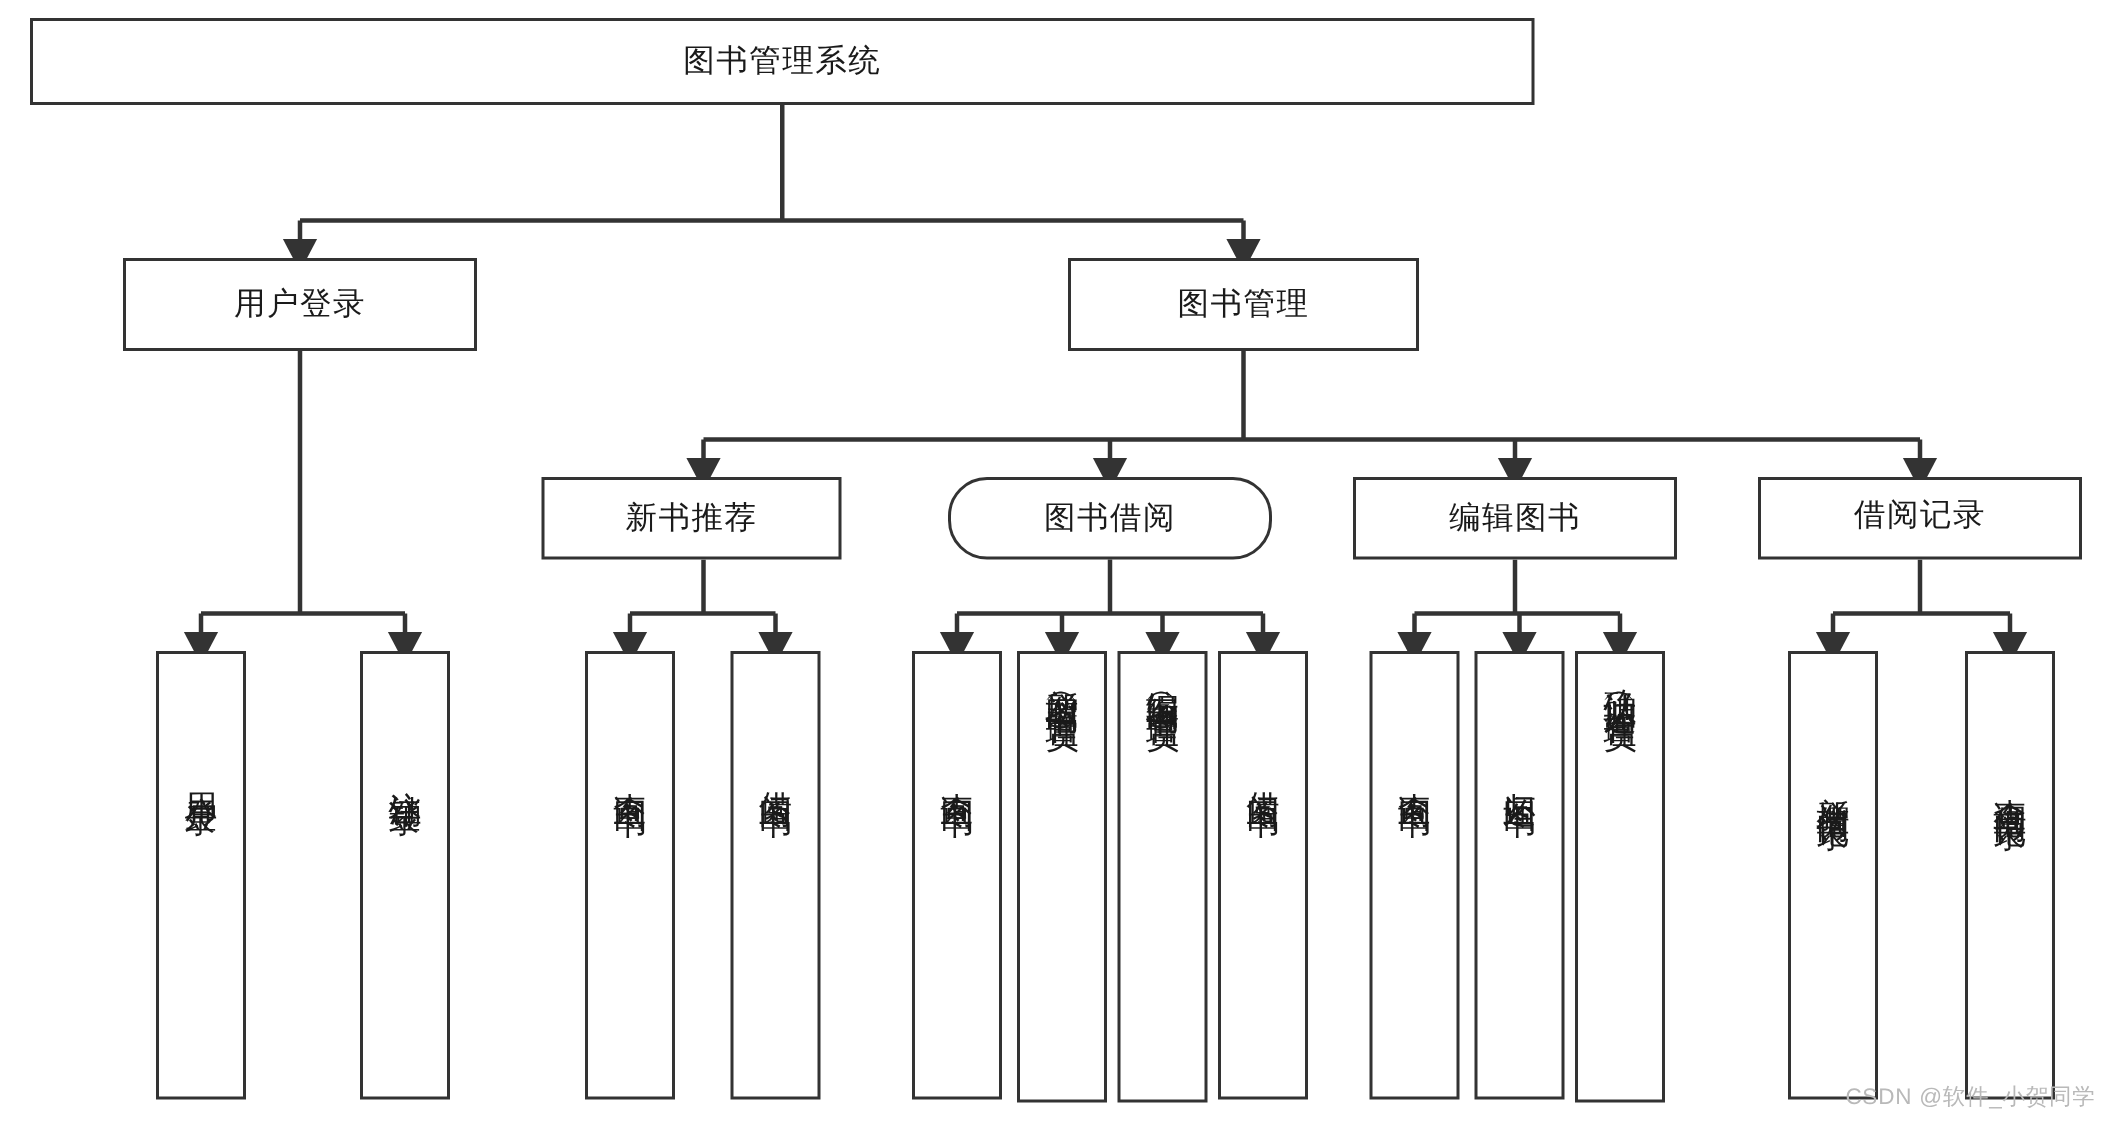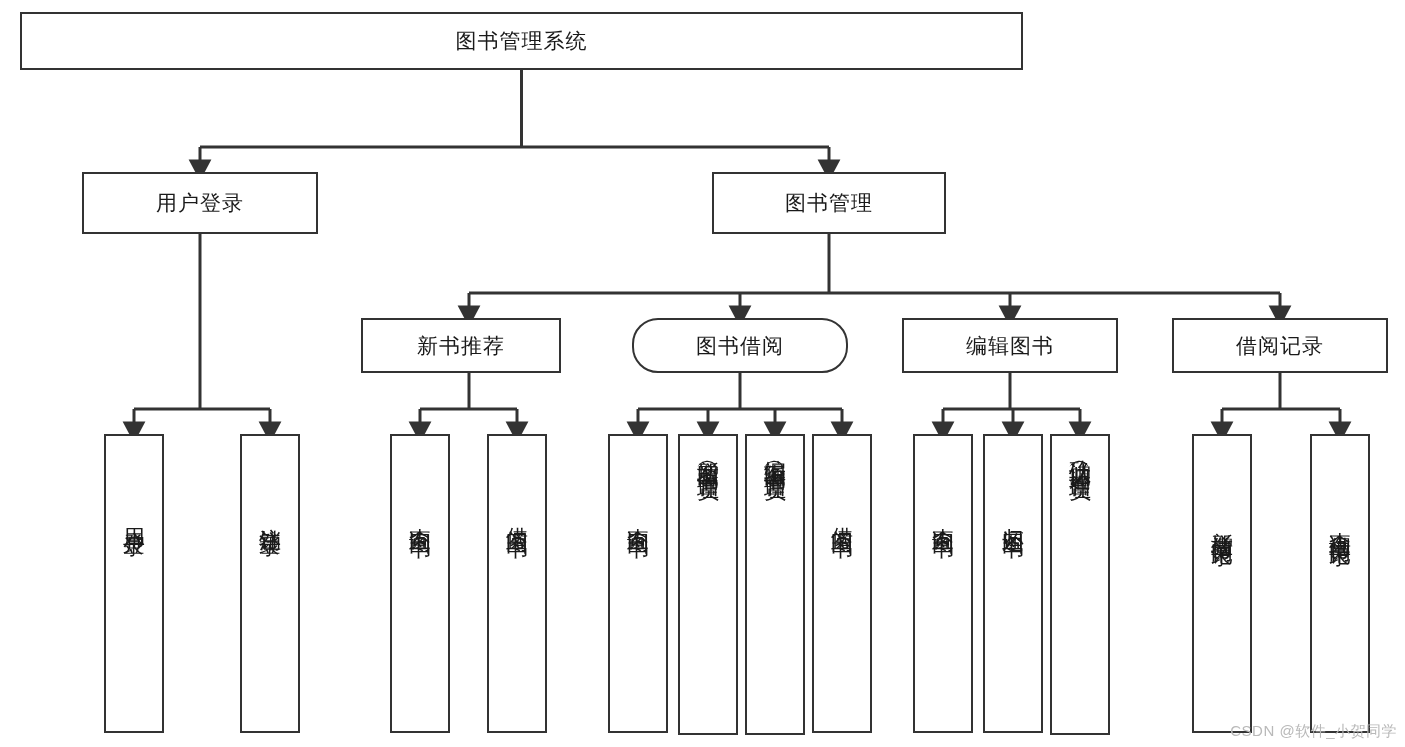--- a/index.html
+++ b/index.html
@@ -128,21 +128,21 @@
       </div>
       <div class="node horiz" style="left: 361px; top: 318px; width: 200px; height: 55px;">
         <span>新书推荐</span>
       </div>
       <div class="node horiz" style="left: 632px; top: 318px; width: 216px; height: 55px; border-radius: 26px;">
         <span>图书借阅</span>
       </div>
       <div class="node horiz" style="left: 902px; top: 318px; width: 216px; height: 55px;">
         <span>编辑图书</span>
       </div>
-      <div class="node horiz" style="left: 1172px; top: 318px; width: 216px; height: 55px;">
+      <div class="node horiz" style="left: 1172px; top: 318px; width: 216px; height: 55px; font-family: Liberation Mono, monospace;">
         <span>借阅记录</span>
       </div>
       <div class="node vert align-mid" style="left: 104px; top: 434px; width: 60px; height: 299px;">
         <span class="vtext">用户登录</span>
       </div>
       <div class="node vert align-mid" style="left: 240px; top: 434px; width: 60px; height: 299px;">
         <span class="vtext">注销登录</span>
       </div>
       <div class="node vert align-mid" style="left: 390px; top: 434px; width: 60px; height: 299px;">
         <span class="vtext">查询图书</span>

